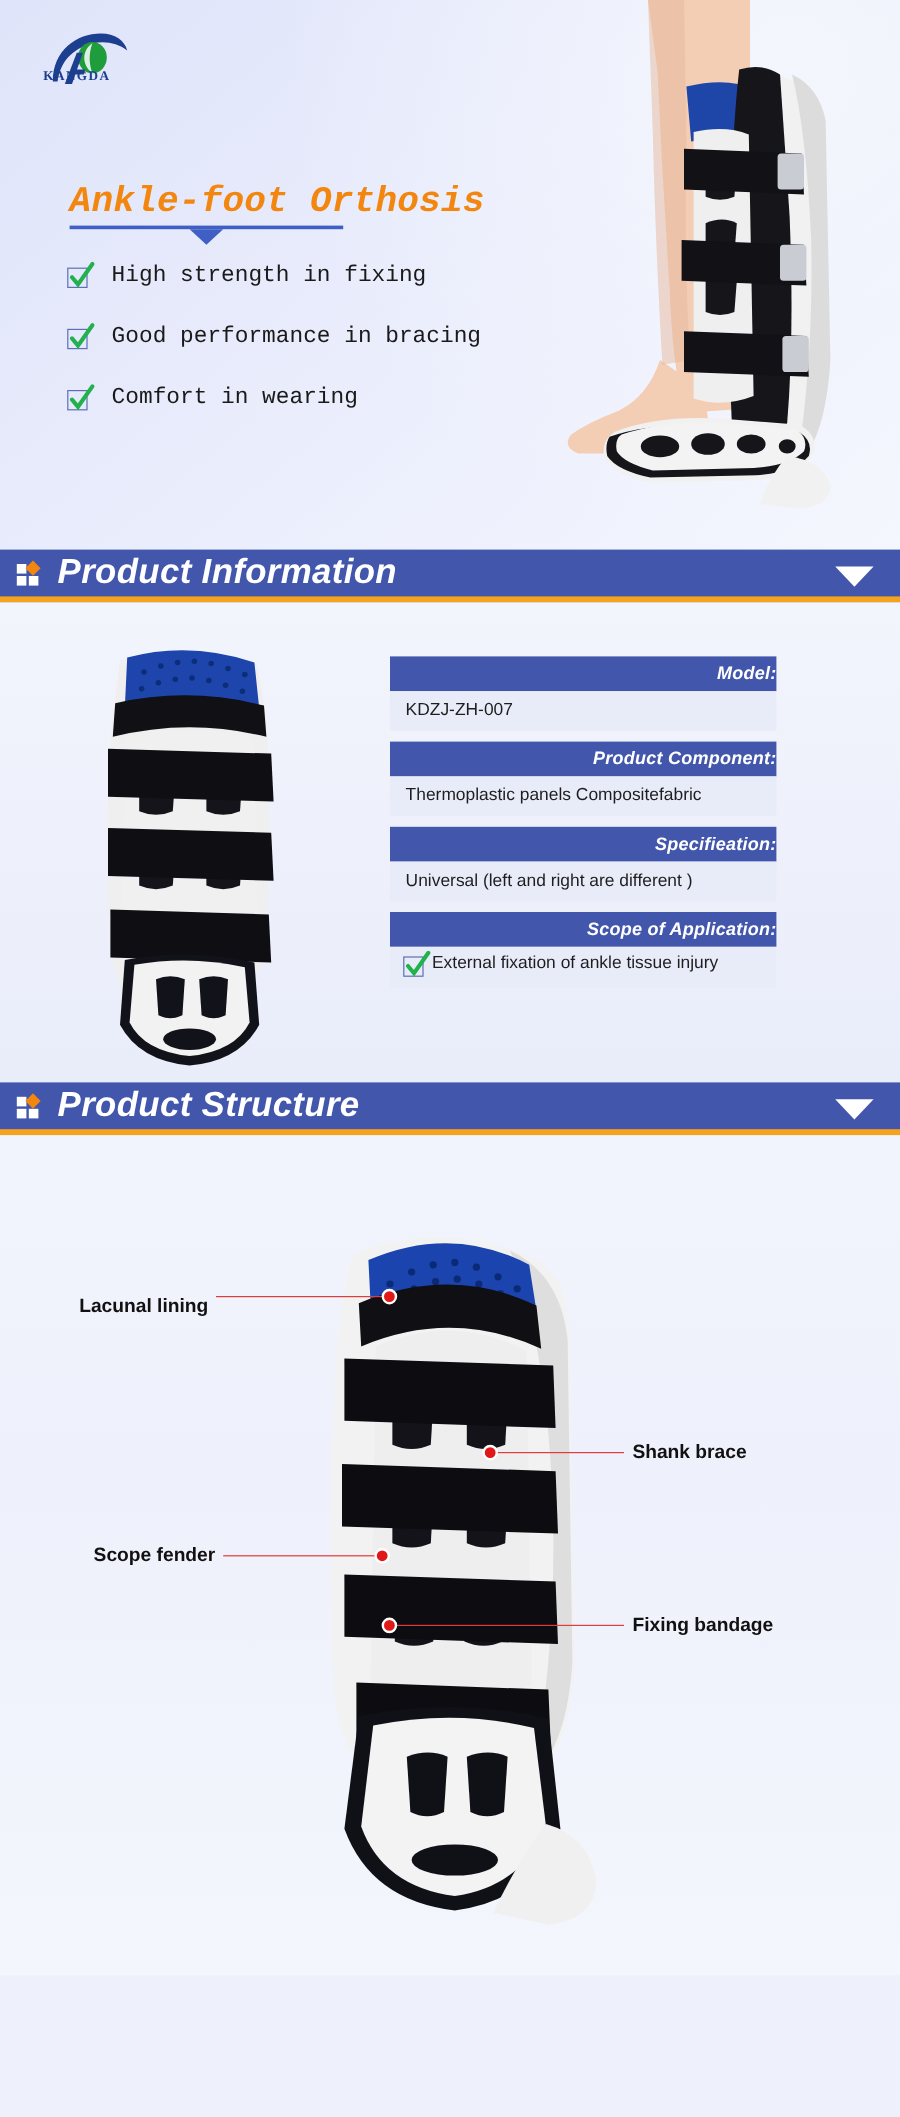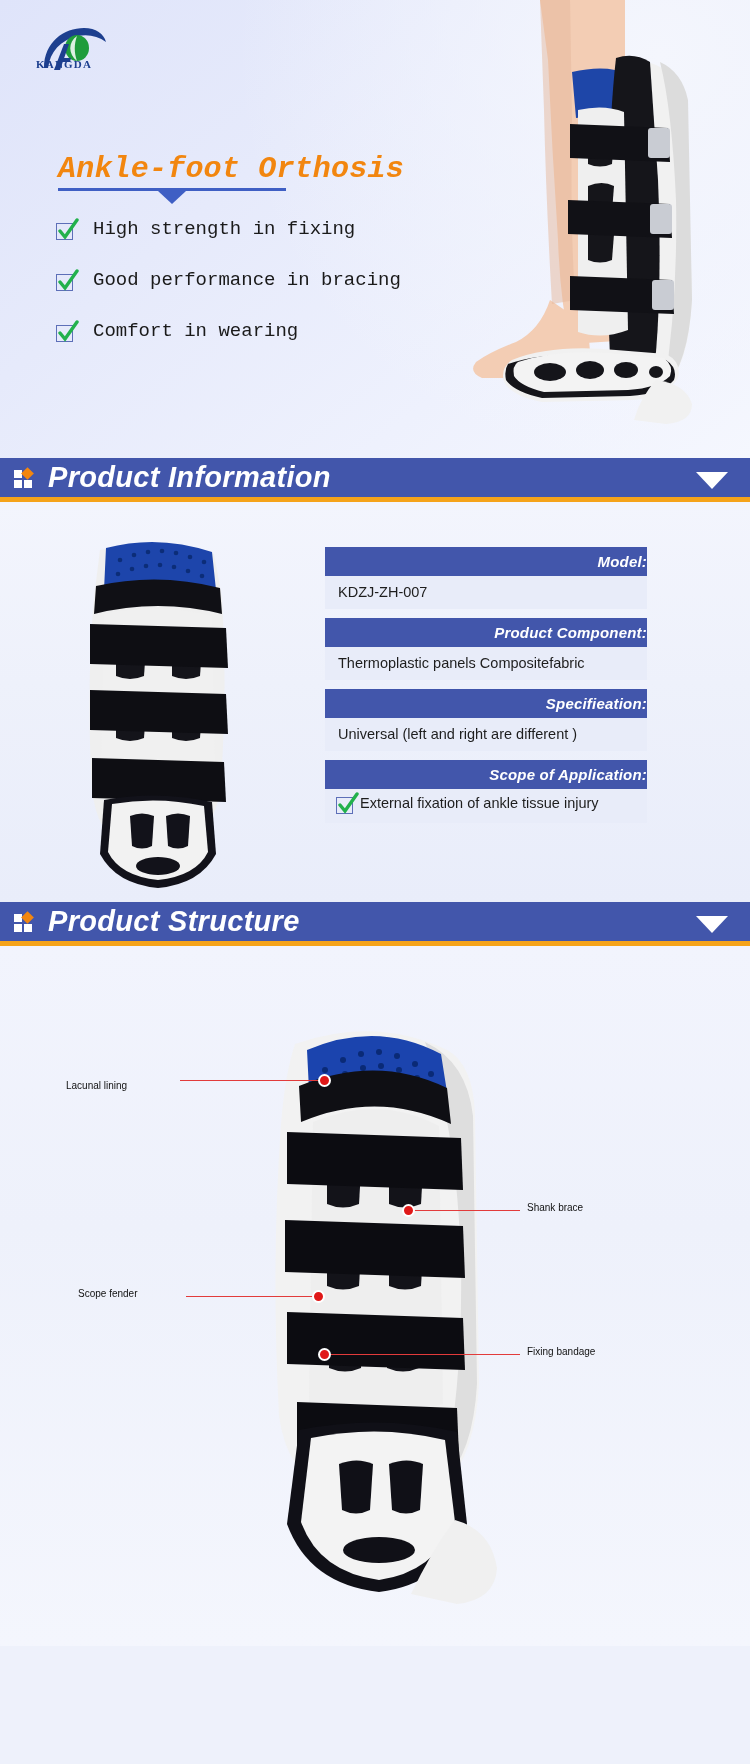--- a/index.html
+++ b/index.html
@@ -98,21 +98,21 @@
   .spec-val .chk .box { border-color:#5d6fb8; }
 
   
   .structure {
     position:relative; height:700px;
     background:linear-gradient(180deg,#f2f4fd 0%,#eef1fb 40%,#f4f6fd 100%);
     overflow:hidden;
   }
   .struct-photo { position:absolute; left:175px; top:18px; width:400px; height:665px; }
 
-  .callout { position:absolute; font-size:10px; font-weight:normal; color:#111; white-space:nowrap; }
+  .callout { position:absolute; font-size:16px; font-weight:bold; color:#111; white-space:nowrap; }
   .lead { position:absolute; height:1px; background:#e23b3b; }
   .dot {
     position:absolute; width:13px; height:13px; border-radius:50%;
     background:#e01818; border:2px solid #ffffff;
   }
 </style>
 </head>
 <body>
 
 <div class="page">

